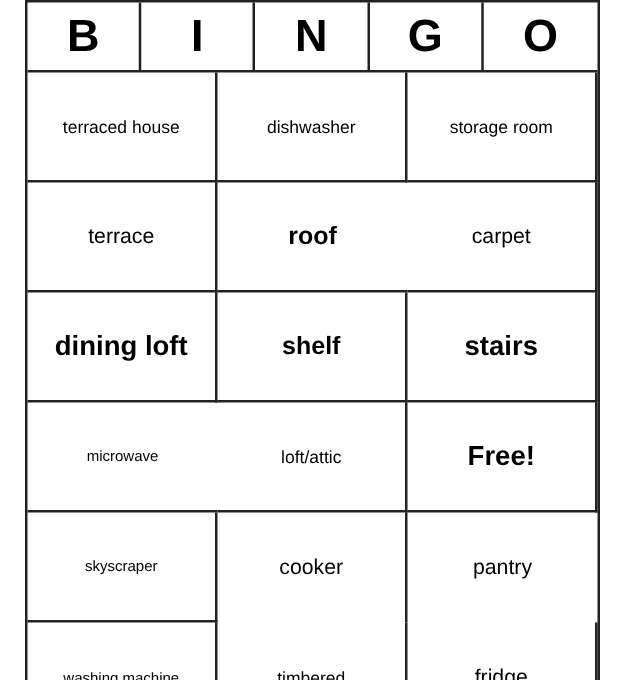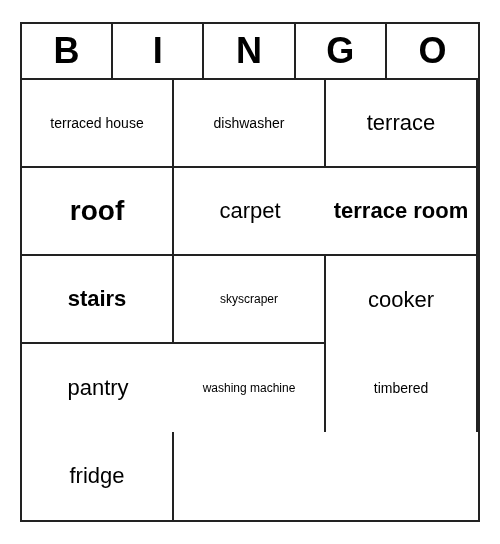--- a/index.html
+++ b/index.html
@@ -46,23 +46,23 @@
     }
     .bingo-cell:nth-child(5n) {
       border-right: none;
     }
     .bingo-grid .bingo-cell:nth-last-child(-n+5) {
       border-bottom: none;
     }
     .cell-text {
       line-height: 1.2;
     }
-    .size-xl { font-size: 28px; font-weight: bold; }
+    .size-xl { font-size: 20px; font-weight: bold; }
     .size-lg { font-size: 22px; font-weight: bold; }
-    .size-md { font-size: 22px; }
+    .size-md { font-size: 17px; }
     .size-sm { font-size: 14px; }
     .size-xs { font-size: 12px; }
   </style>
 </head>
 <body>
 
 <div class="bingo-card">
   <div class="bingo-header">
   <div class="bingo-header-cell">B</div>
       <div class="bingo-header-cell">I</div>
@@ -71,33 +71,48 @@
       <div class="bingo-header-cell">O</div>
     </div>
   <div class="bingo-grid">
   <div class="bingo-cell">
         <span class="cell-text size-sm">terraced house</span>
       </div>
       <div class="bingo-cell">
         <span class="cell-text size-sm">dishwasher</span>
       </div>
       <div class="bingo-cell">
+        <span class="cell-text size-sm">storage room</span>
+      </div>
+      <div class="bingo-cell">
         <span class="cell-text size-md">terrace</span>
       </div>
       <div class="bingo-cell">
         <span class="cell-text size-xl">roof</span>
       </div>
       <div class="bingo-cell">
         <span class="cell-text size-md">carpet</span>
       </div>
       <div class="bingo-cell">
-        <span class="cell-text size-lg">terrace room</span>
+        <span class="cell-text size-lg">dining loft</span>
+      </div>
+      <div class="bingo-cell">
+        <span class="cell-text size-xl">shelf</span>
       </div>
       <div class="bingo-cell">
         <span class="cell-text size-lg">stairs</span>
+      </div>
+      <div class="bingo-cell">
+        <span class="cell-text size-xs">microwave</span>
+      </div>
+      <div class="bingo-cell">
+        <span class="cell-text size-sm">loft/attic</span>
+      </div>
+      <div class="bingo-cell">
+        <span class="cell-text size-lg">Free!</span>
       </div>
       <div class="bingo-cell">
         <span class="cell-text size-xs">skyscraper</span>
       </div>
       <div class="bingo-cell">
         <span class="cell-text size-md">cooker</span>
       </div>
       <div class="bingo-cell">
         <span class="cell-text size-md">pantry</span>
       </div>

